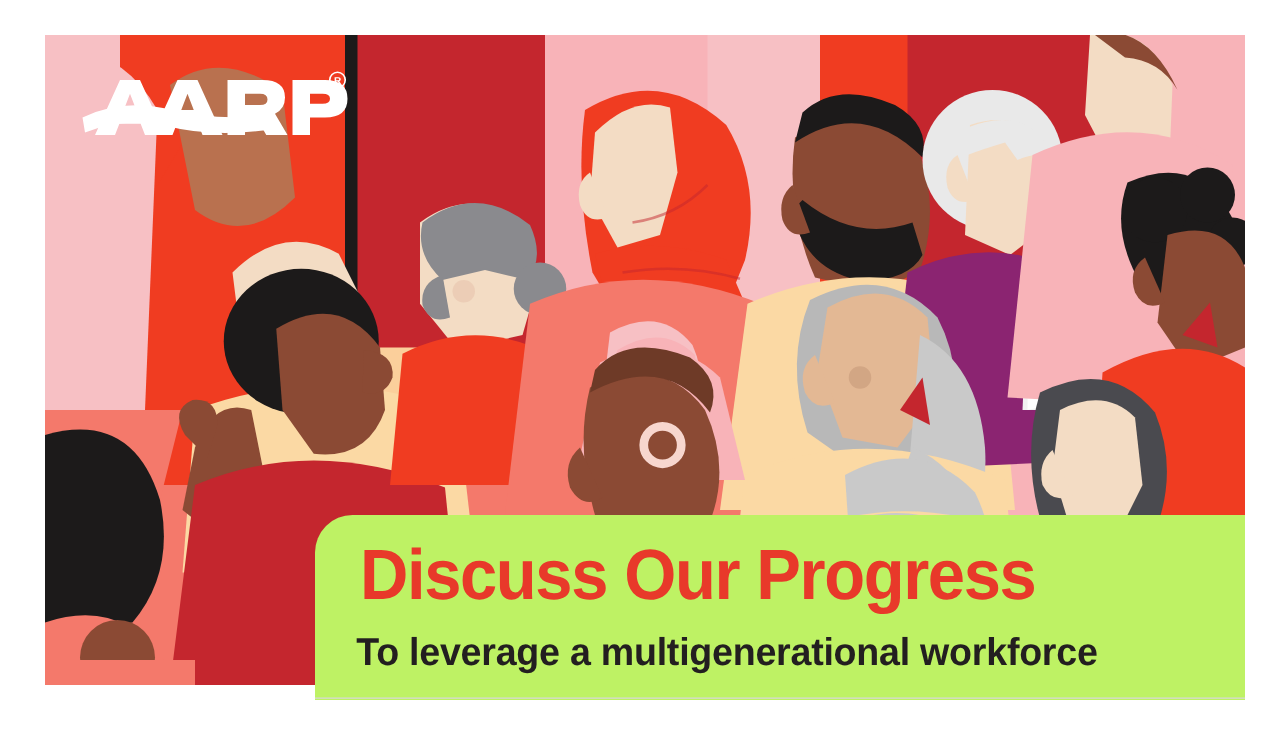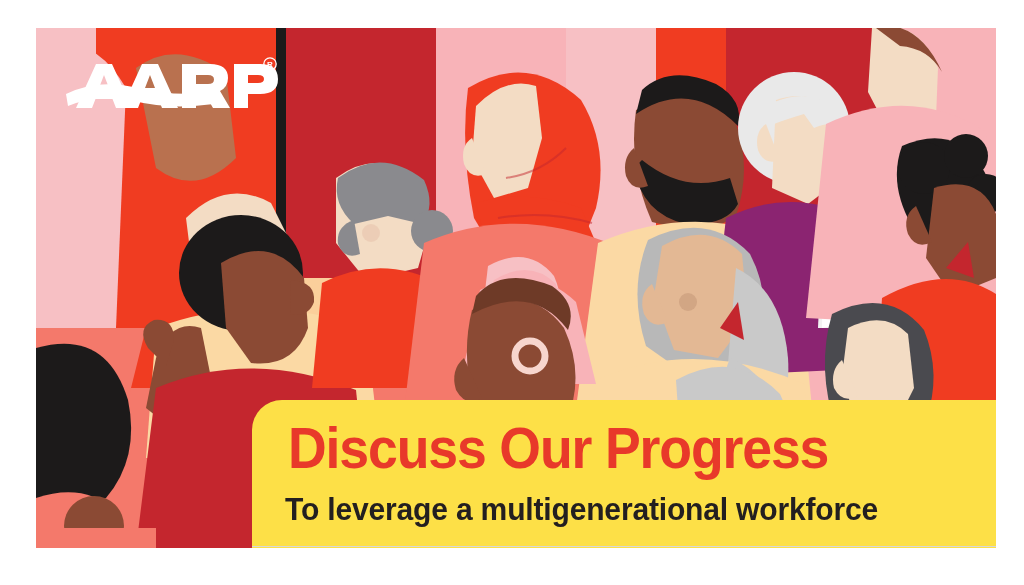--- a/index.html
+++ b/index.html
@@ -32,23 +32,23 @@
     position:absolute;
     left:64px;top:54px;
     width:215px;height:62px;
     pointer-events:none;
   }
   #logo svg{display:block;width:100%;height:100%;}
 
   
   #caption{
     position:absolute;
-    left:252px;top:400px;
+    left:252px;top:412px;
     width:744px;height:148px;
-    background:#fde047;
+    background:#bef264;
     border-top-left-radius:30px;
     overflow:hidden;
   }
   #title{
     position:absolute;
     left:36px;top:18px;
     margin:0;
     font-family:"Liberation Sans", sans-serif;
     font-weight:700;
     font-size:57px;

